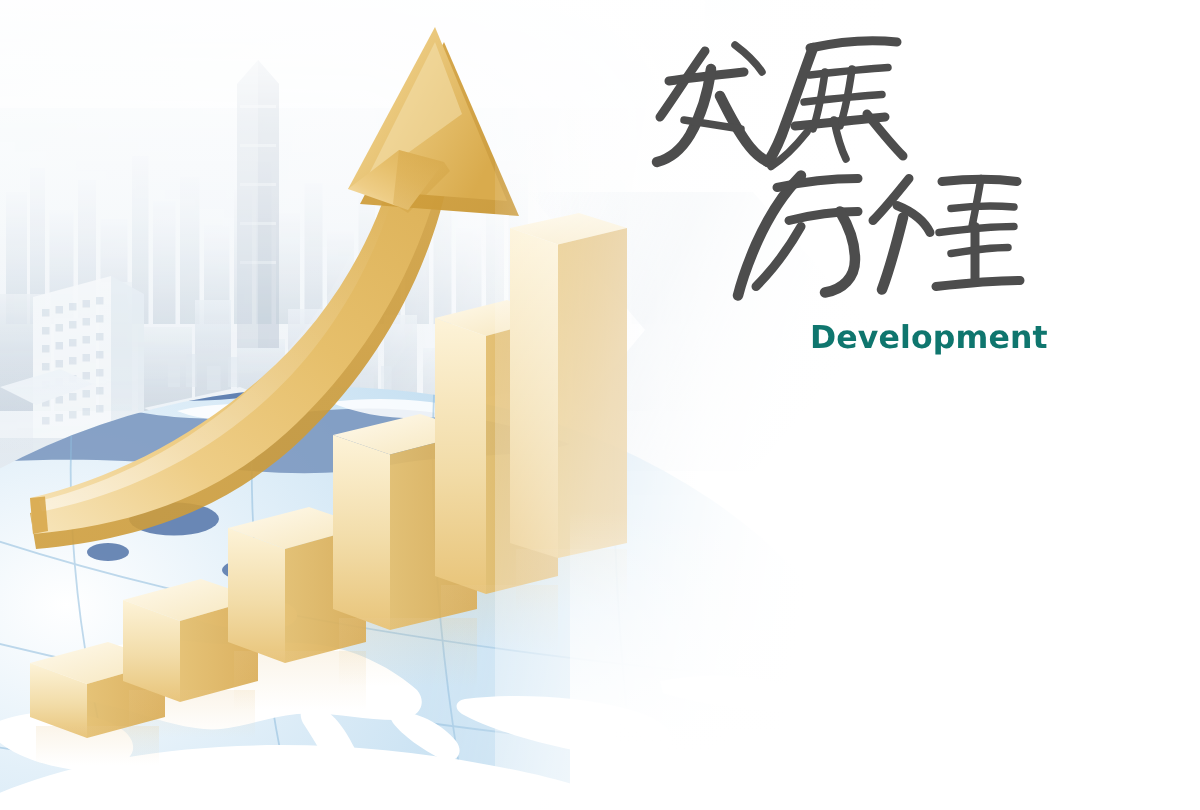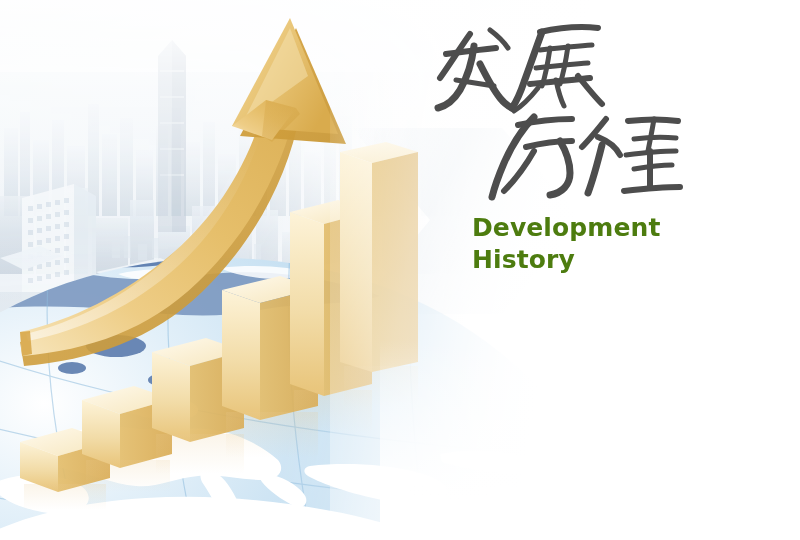--- a/index.html
+++ b/index.html
@@ -120,25 +120,25 @@
     color: #4d4d4d;
     line-height: 1;
     white-space: nowrap;
   }
   .cn-line svg { display: block; overflow: visible; }
   .cn-line-1 { margin-left: 0px; }
   .cn-line-2 { margin-left: 58px; margin-top: -6px; }
 
   .en-title {
     margin-top: 10px;
-    margin-left: 42px;
-    color: #4d7c0f;
+    margin-left: 110px;
+    color: #0f766e;
     font-family: "DejaVu Sans", sans-serif;
     font-weight: bold;
-    font-size: 25px;
+    font-size: 21px;
     line-height: 1.28;
     letter-spacing: 0.1px;
   }
   .en-title .en-row { display: block; }
 </style>
 </head>
 <body>
 
 <div id="banner">
 
@@ -583,17 +583,16 @@
           <path d="M 138 48 C 154 46, 172 44, 188 44" stroke-width="5"></path>
           <path d="M 162 44 C 162 56, 162 68, 162 80" stroke-width="6"></path>
           <path d="M 146 62 C 158 60, 172 58, 184 58" stroke-width="5"></path>
           <path d="M 136 84 C 154 82, 174 80, 192 80" stroke-width="6"></path>
         </g>
       </svg>
     </div>
 
     <div class="en-title">
       <span class="en-row">Development</span>
-      <span class="en-row">History</span>
     </div>
   </div>
 
 </div>
 
 </body></html>

